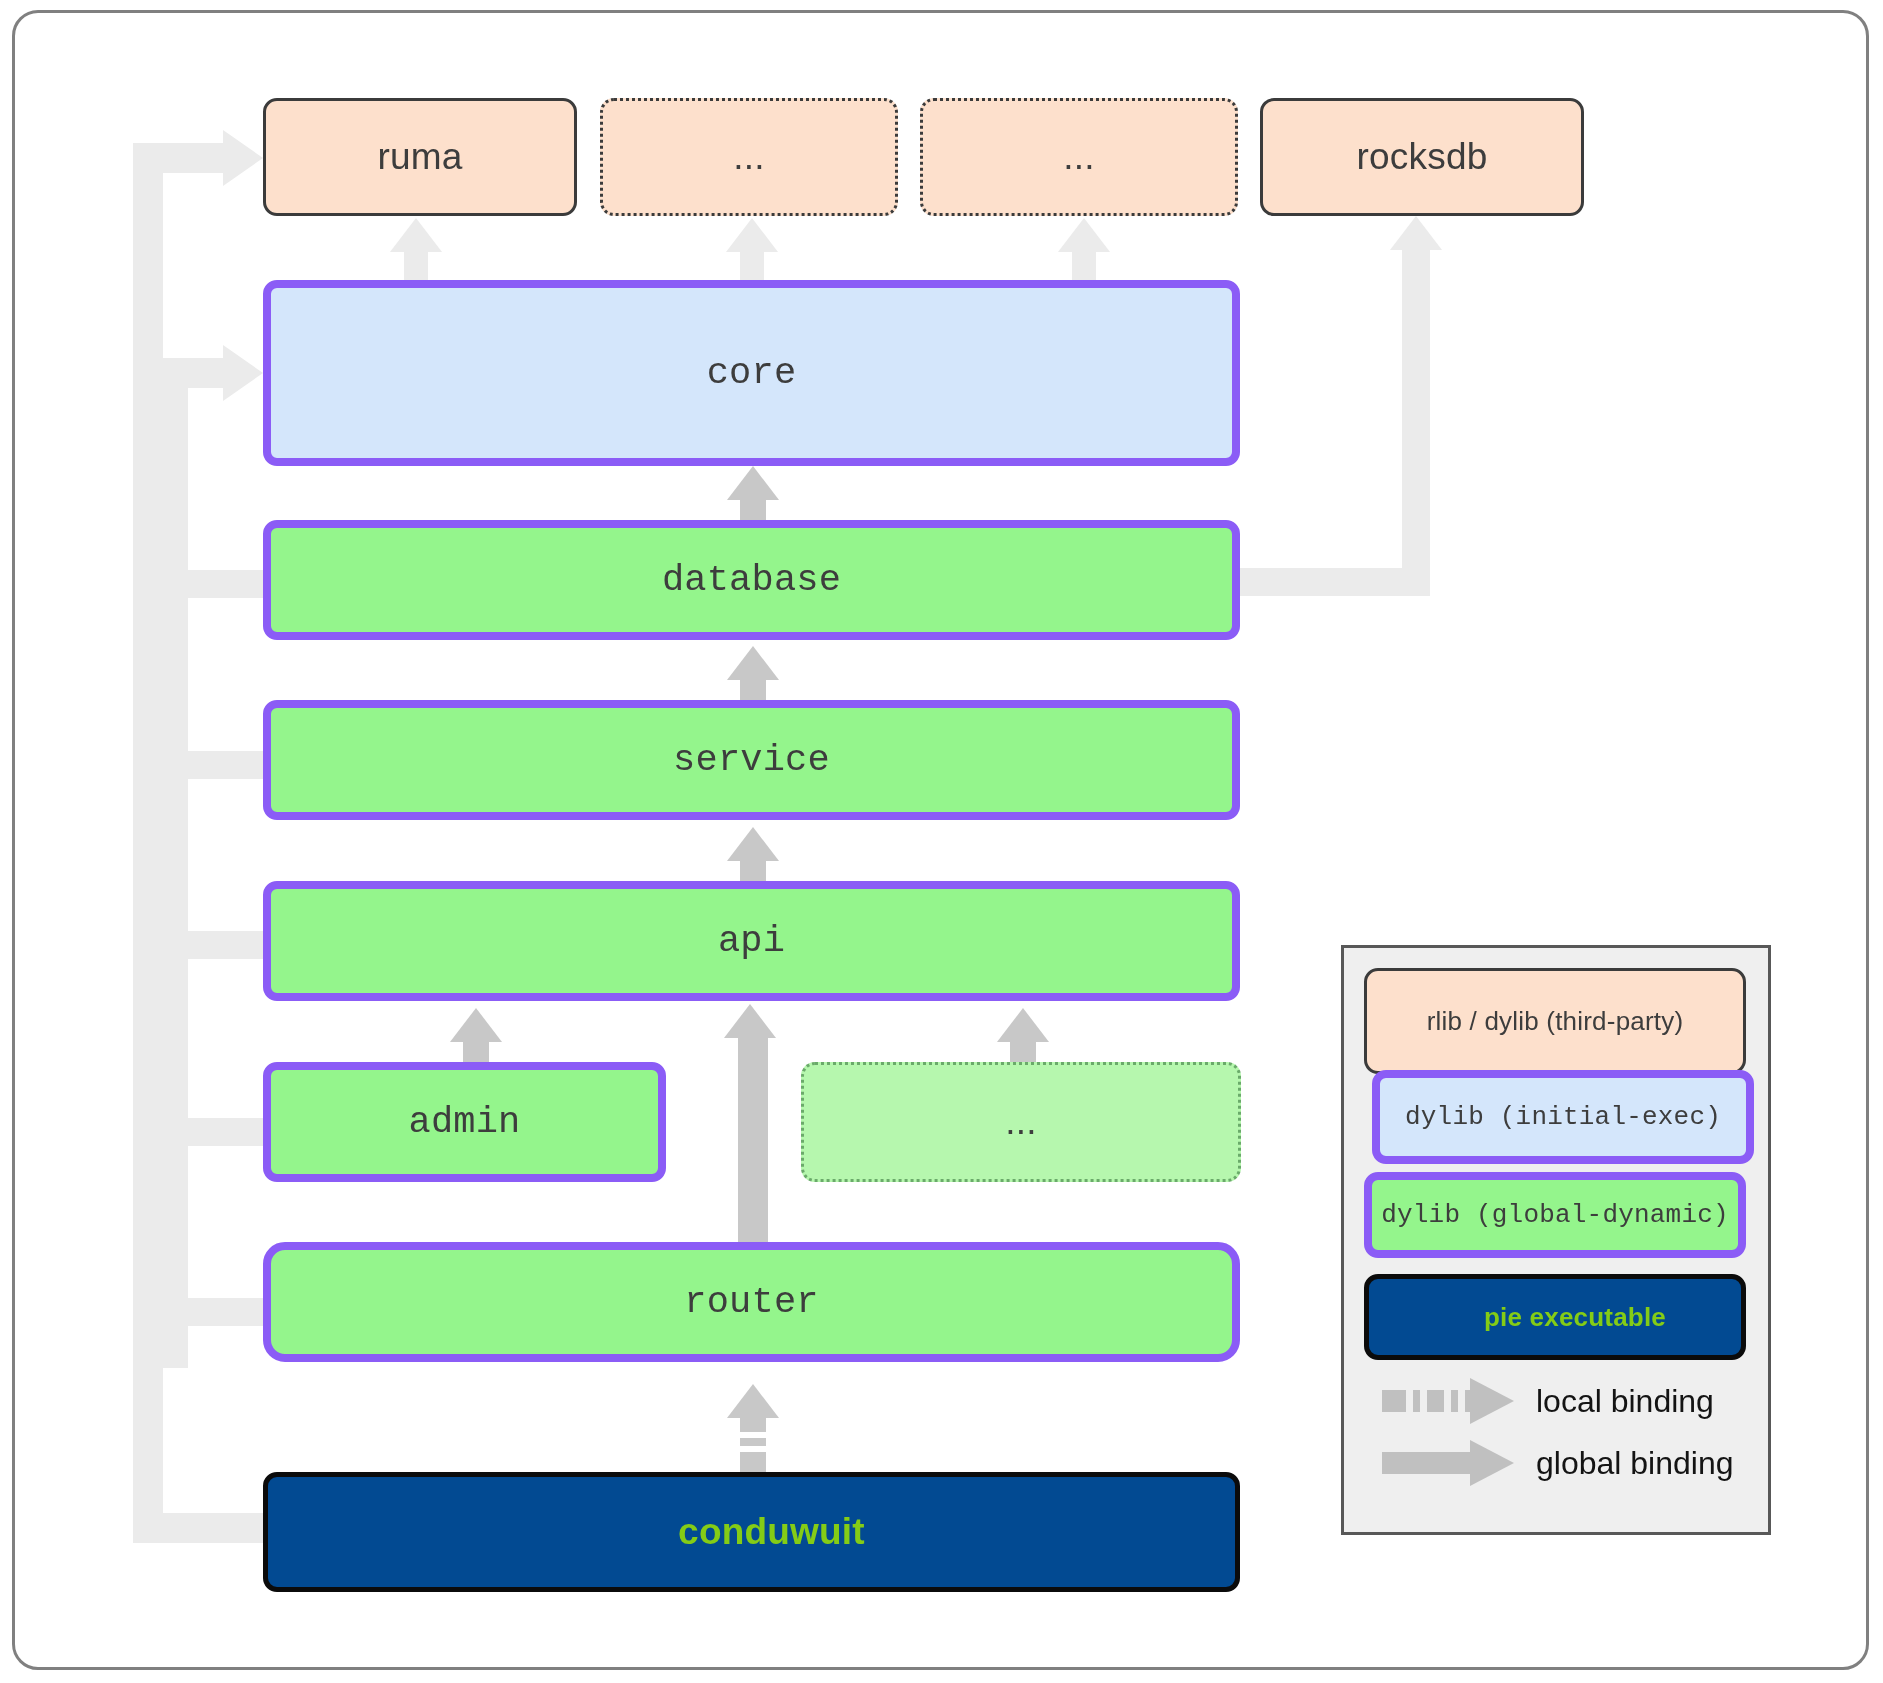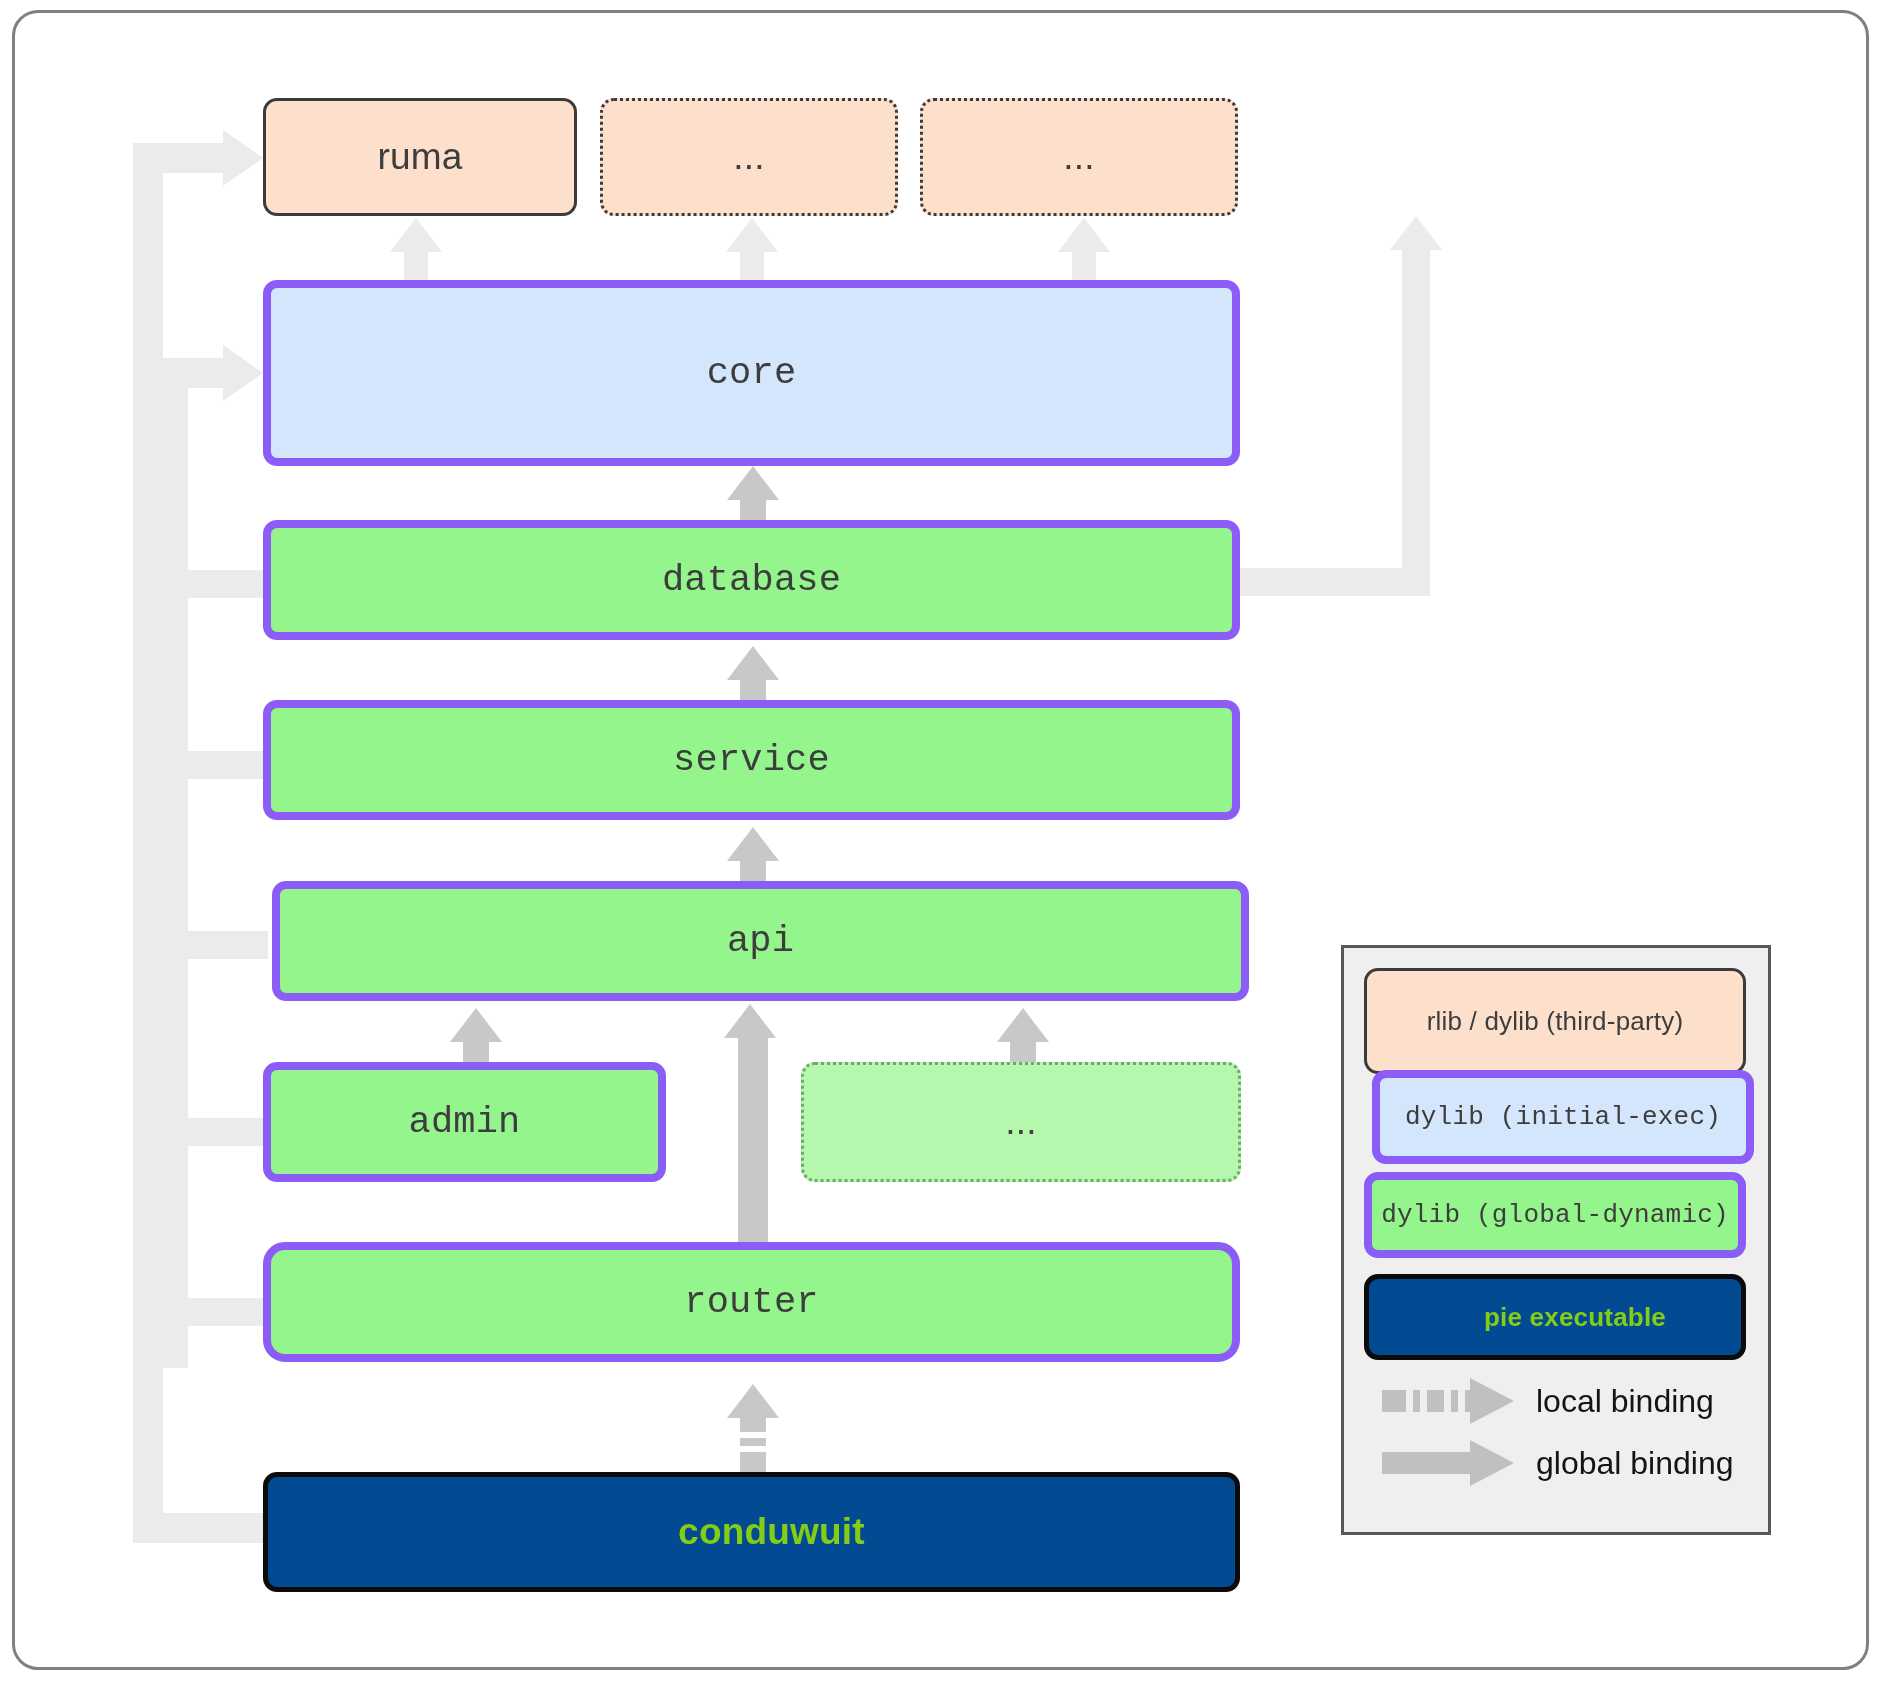--- a/index.html
+++ b/index.html
@@ -133,34 +133,37 @@
   </div>
 
   <div class="node dotted-dark c-orange" style="left:600px;top:98px;width:298px;height:118px;">
     <span>...</span>
   </div>
 
   <div class="node dotted-dark c-orange" style="left:920px;top:98px;width:318px;height:118px;">
     <span>...</span>
   </div>
 
+  <div class="node solid-dark c-orange" style="left:1260px;top:98px;width:324px;height:118px;">
+    <span>rocksdb</span>
+  </div>
 
   <div class="node solid-grey c-blue" style="left:263px;top:280px;width:977px;height:186px;">
     <span>core</span>
   </div>
 
   <div class="node solid-grey c-green" style="left:263px;top:520px;width:977px;height:120px;">
     <span>database</span>
   </div>
 
   <div class="node solid-grey c-green" style="left:263px;top:700px;width:977px;height:120px;">
     <span>service</span>
   </div>
 
-  <div class="node solid-grey c-green" style="left:263px;top:881px;width:977px;height:120px;margin-left:9px;">
+  <div class="node solid-grey c-green" style="left:263px;top:881px;width:977px;height:120px;">
     <span>api</span>
   </div>
 
   <div class="node solid-grey c-green" style="left:263px;top:1062px;width:403px;height:120px;">
     <span>admin</span>
   </div>
 
   <div class="node dotted-green c-green-lite" style="left:801px;top:1062px;width:440px;height:120px;">
     <span>...</span>
   </div>

